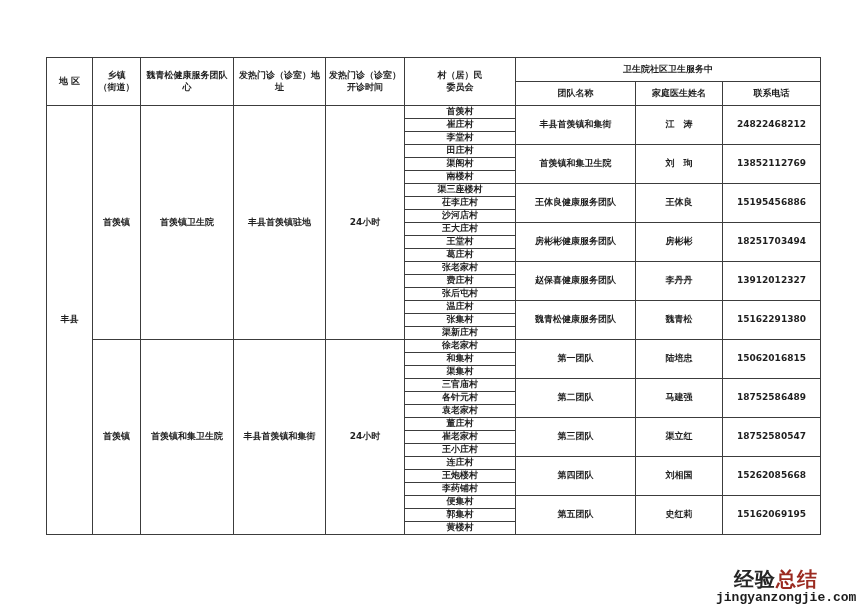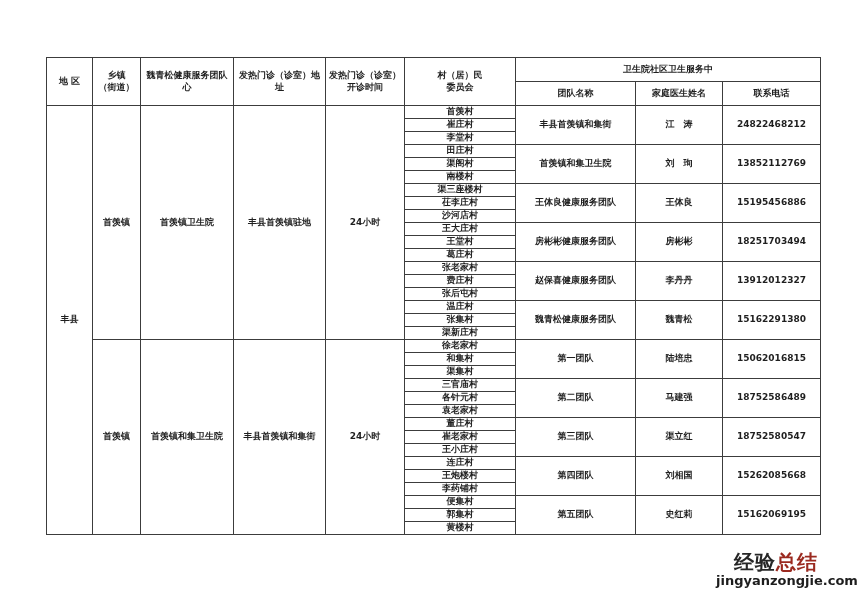--- a/index.html
+++ b/index.html
@@ -16,21 +16,21 @@
     text-align:center;vertical-align:middle;
     padding:0 1px;white-space:pre-line;overflow:hidden;
   }
   thead th{height:23px;}
   tbody td{height:12px;}
   .watermark{
     position:absolute;left:716px;top:552px;width:120px;
     text-align:center;line-height:1.05;
   }
   .wm-line1{font-size:20px;font-weight:bold;letter-spacing:1px;}
-  .wm-line2{font-size:13px;font-weight:bold;color:#1d1d1d;margin-top:1px;}
+  .wm-line2{font-size:13px;font-weight:bold;color:#1d1d1d;margin-top:1px;font-family:Liberation Mono, monospace;}
 </style>
 </head>
 <body>
 
 <div class="table-wrap">
   <table>
     <colgroup>
       <col style="width:46px">
         <col style="width:48px">
         <col style="width:93px">
@@ -201,15 +201,15 @@
           <td>郭集村</td>
         </tr>
         <tr>
           <td>黄楼村</td>
         </tr>
       </tbody>
   </table>
 </div>
 
 <div class="watermark">
-  <div class="wm-line1" style="color: rgb(38, 38, 38);"><span>经验</span><span id="wm-red" style="color: rgb(155, 42, 32);">总结</span></div>
+  <div class="wm-line1" style="color: rgb(38, 38, 38); margin-top: 17px;"><span>经验</span><span id="wm-red" style="color: rgb(155, 42, 32);">总结</span></div>
   <div class="wm-line2">jingyanzongjie.com</div>
 </div>
 
 </body></html>

